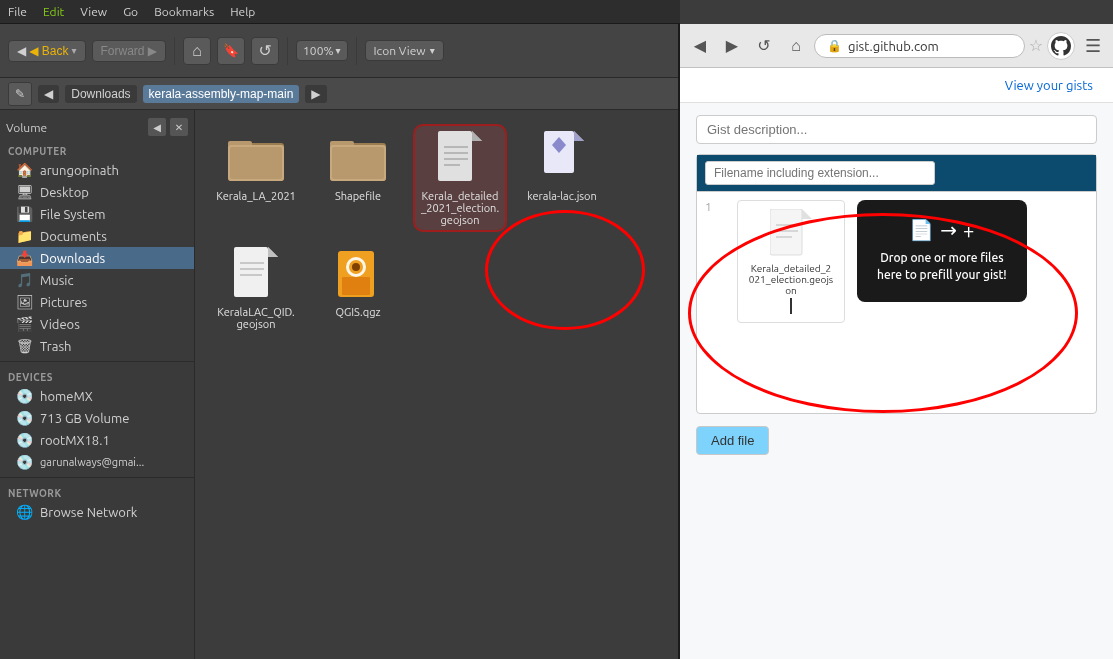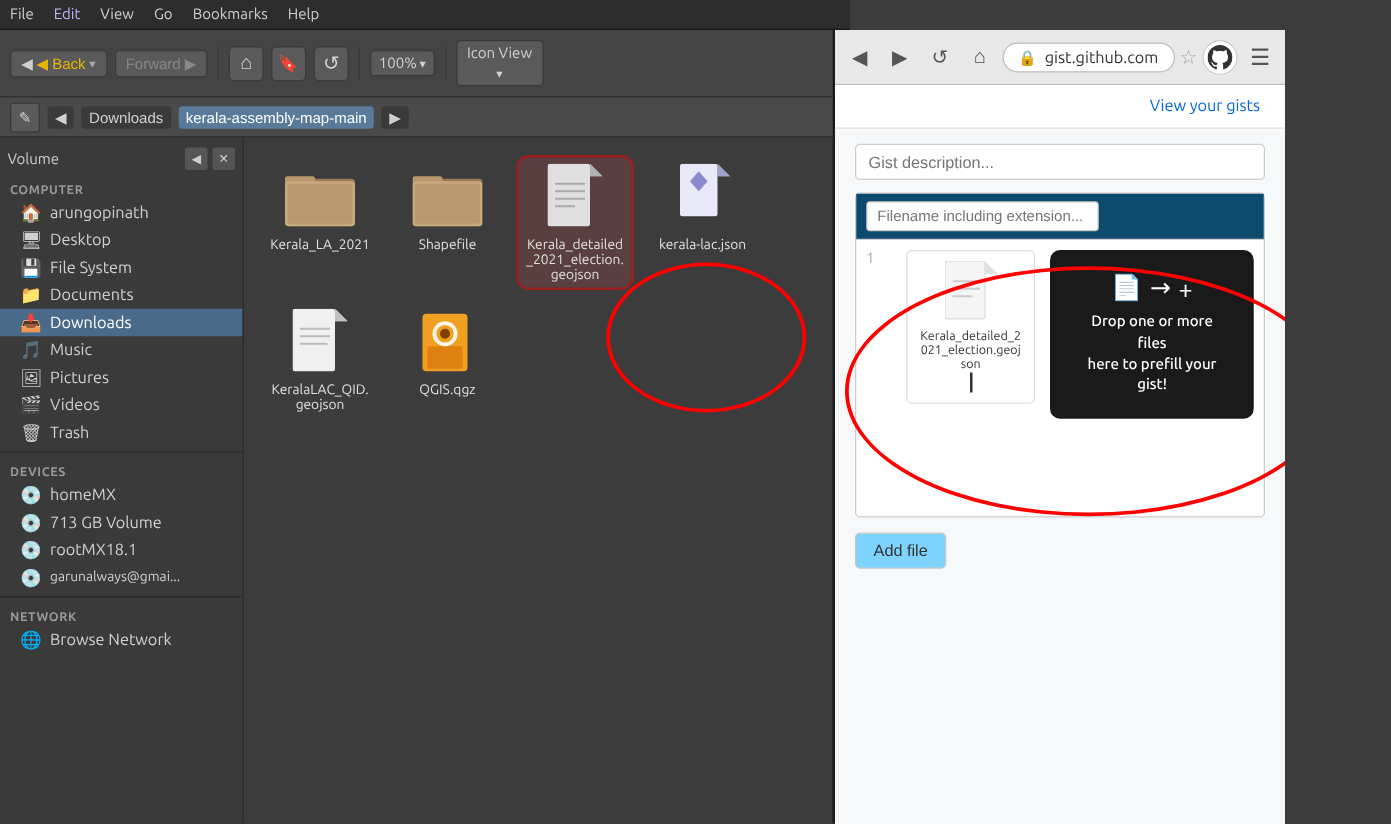--- a/index.html
+++ b/index.html
@@ -54,21 +54,20 @@
       background: #5a5a5a;
       border: 1px solid #3a3a3a;
       border-radius: 4px;
       color: #d0d0d0;
       padding: 3px 8px;
       font-size: 12px;
       display: flex;
       align-items: center;
       gap: 4px;
       cursor: pointer;
-      flex-direction: column;
     }
     .breadcrumb-btn {
       background: #3a3a3a;
       border: none;
       border-radius: 3px;
       color: #d0d0d0;
       padding: 2px 6px;
       font-size: 12px;
       cursor: pointer;
     }
@@ -205,25 +204,25 @@
       border: 1px solid #ccc;
       border-radius: 4px;
       font-size: 13px;
       color: #aaa;
       background: #fff;
     }
   </style>
 </head>
 <body>
 
-<div style="display:flex; flex-direction:column; width:1028px; height:659px; overflow:hidden;">
+<div style="display:flex; flex-direction:column; width:1113px; height:659px; overflow:hidden;">
 
   <div style="display:flex; background:#2d2d2d; height:24px; width:680px; border-bottom:1px solid #1a1a1a; align-items:center; padding:0 8px; gap:16px;">
     <span style="color:#d0d0d0;font-size:12px;cursor:pointer;">File</span>
-    <span style="color:#c4b5fd;font-size:12px;cursor:pointer;">Edit</span>
+    <span style="color:#84cc16;font-size:12px;cursor:pointer;">Edit</span>
     <span style="color:#d0d0d0;font-size:12px;cursor:pointer;">View</span>
     <span style="color:#d0d0d0;font-size:12px;cursor:pointer;">Go</span>
     <span style="color:#d0d0d0;font-size:12px;cursor:pointer;">Bookmarks</span>
     <span style="color:#d0d0d0;font-size:12px;cursor:pointer;">Help</span>
   </div>
 
   <div style="display:flex; flex:1; overflow:hidden;">
 
     <div style="width:680px; display:flex; flex-direction:column; background:#3c3c3c; border-right:2px solid #1a1a1a;">
 

